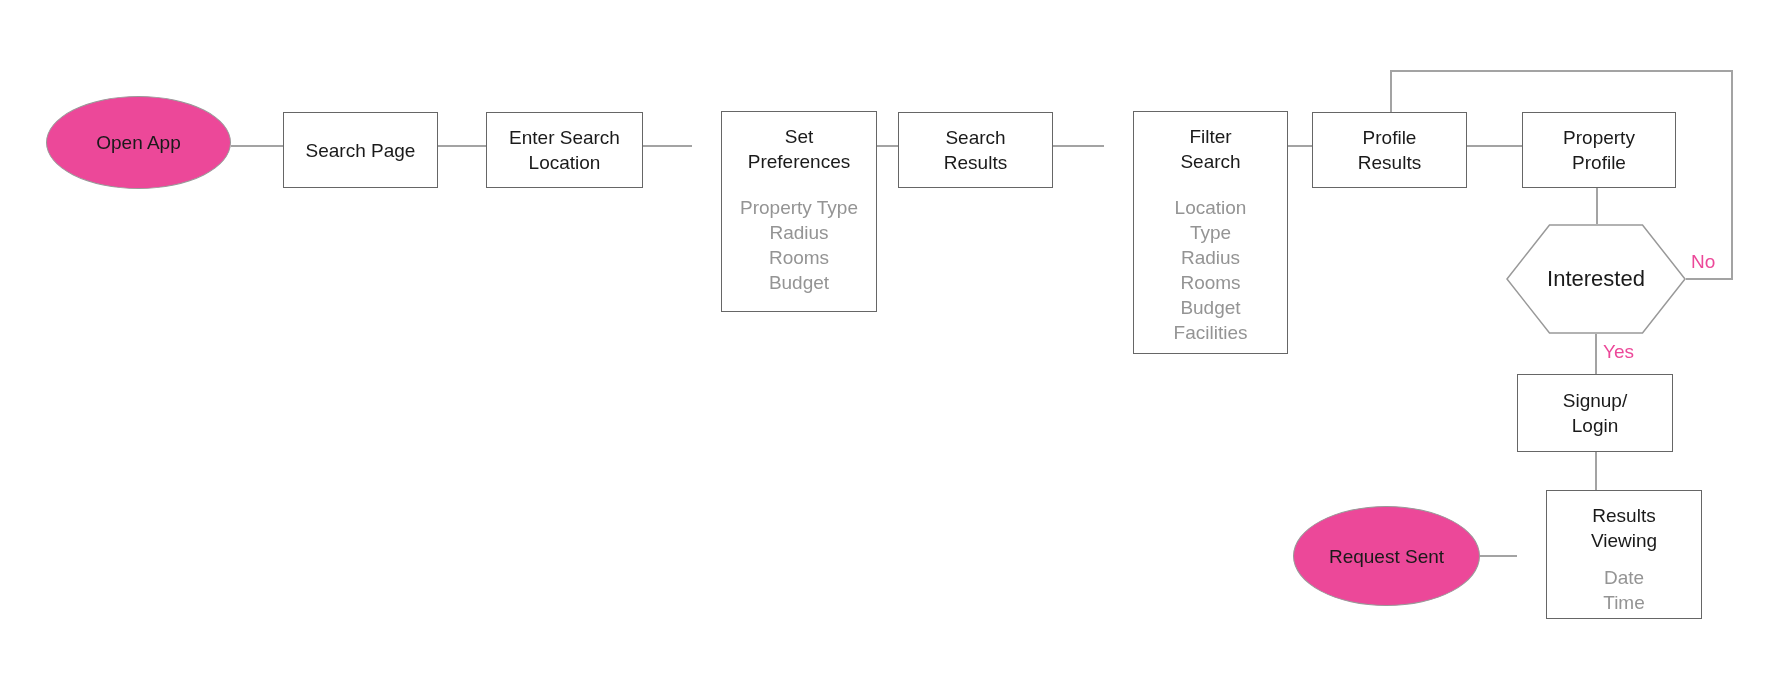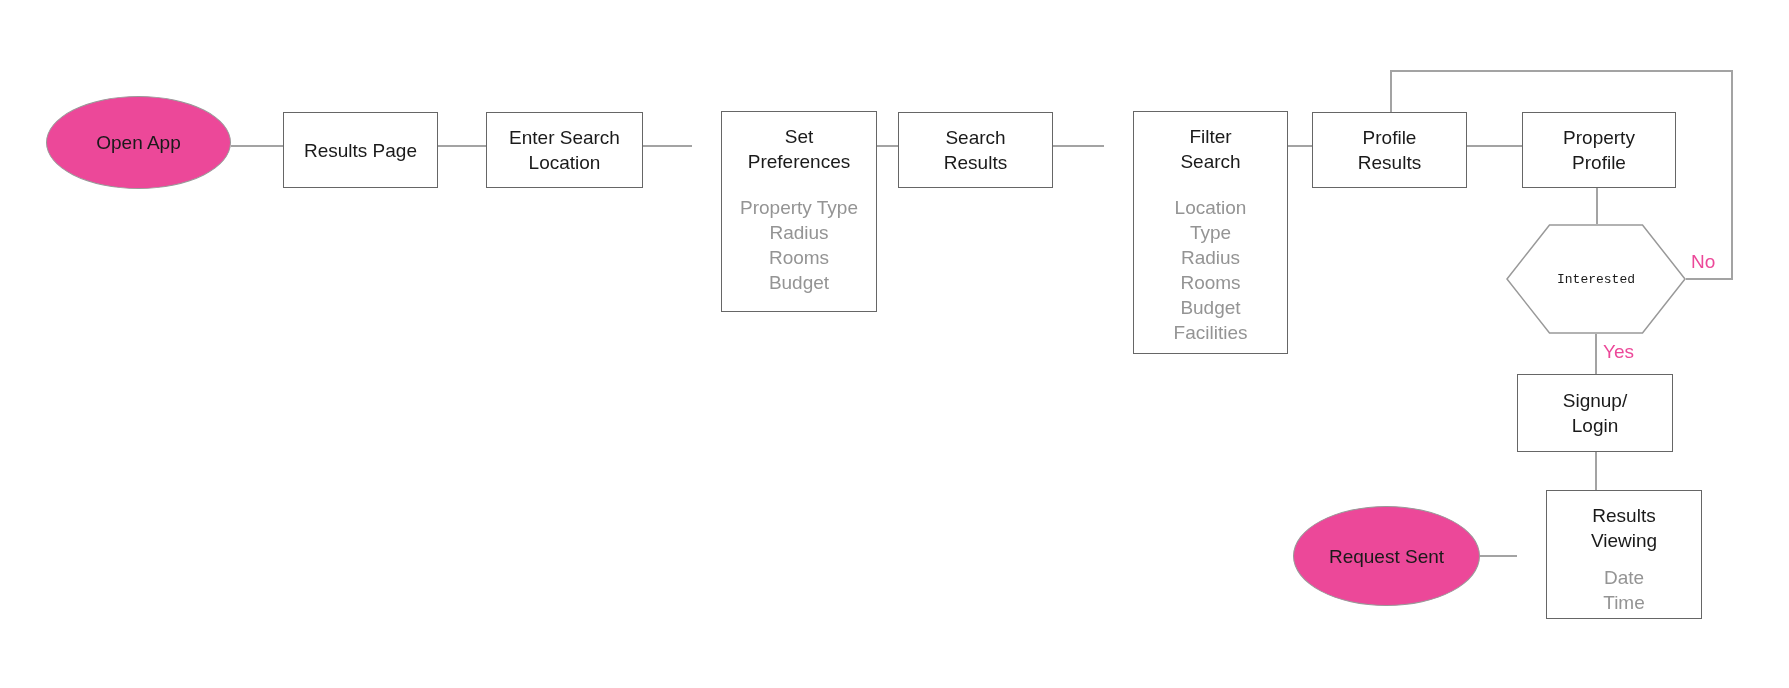--- a/index.html
+++ b/index.html
@@ -57,23 +57,22 @@
     left: 0; top: 0;
     display: block;
   }
   .hex-label {
     position: absolute;
     left: 0; top: 0;
     width: 100%; height: 100%;
     display: flex;
     align-items: center;
     justify-content: center;
-    font-size: 13px;
+    font-size: 22px;
     color: #1a1a1a;
-    font-family: Liberation Mono, monospace;
   }
   .edge {
     position: absolute;
     background: #a3a3a3;
   }
   .edge.h { height: 2px; }
   .edge.v { width: 2px; }
   .edge-label {
     position: absolute;
     font-size: 19px;
@@ -105,21 +104,21 @@
   <div class="edge v" style="left:1390px; top:70px; height:42px;"></div>
 
   <div class="edge-label" style="left:1691px; top:251px;">No</div>
   <div class="edge-label" style="left:1603px; top:341px;">Yes</div>
 
   <div class="node terminal" style="left:46px; top:96px; width:185px; height:93px;">
     <div>Open App</div>
   </div>
 
   <div class="node rect" style="left:283px; top:112px; width:155px; height:76px;">
-    <div>Results Page</div>
+    <div>Search Page</div>
   </div>
 
   <div class="node rect" style="left:486px; top:112px; width:157px; height:76px;">
     <div>Enter Search</div>
     <div>Location</div>
   </div>
 
   <div class="node rect detail gap-lg" style="left:692px; top:111px; width:156px; height:201px;">
     <div class="title-block">
       <div>Set</div>

